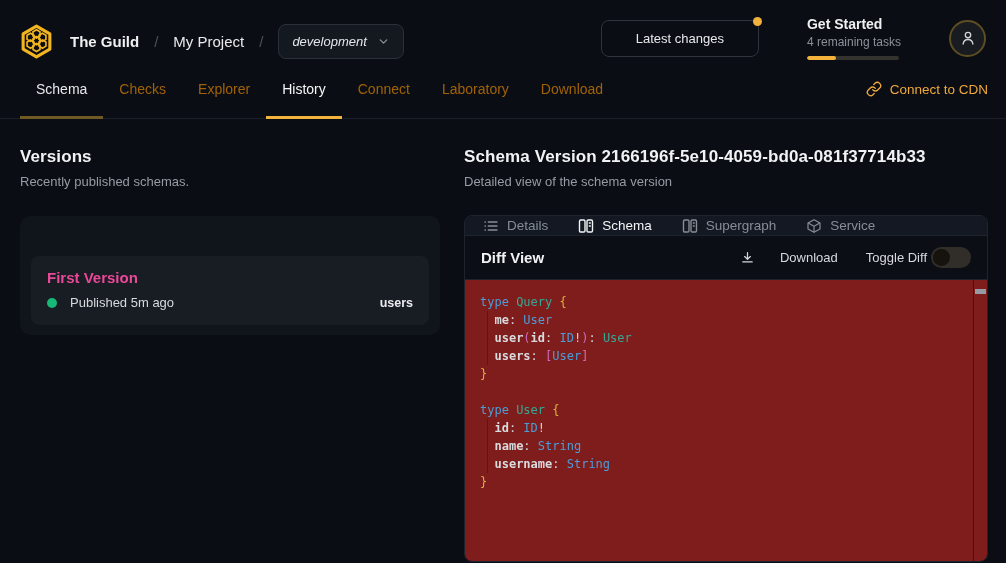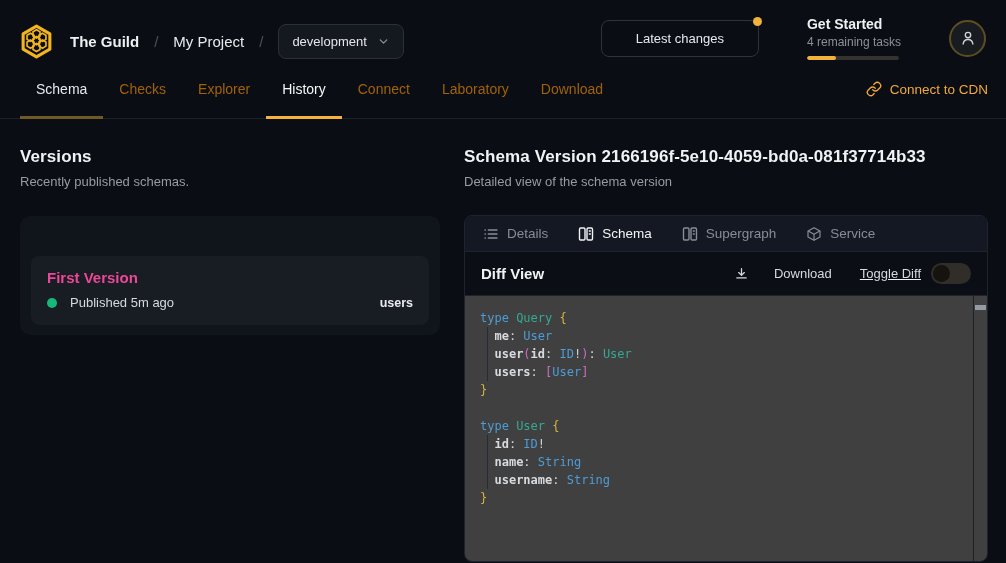--- a/index.html
+++ b/index.html
@@ -13,21 +13,21 @@
   
   .header { height: 60px; display: flex; align-items: flex-end; padding: 0 20px 0 18px; }
   .crumbs { display: flex; align-items: center; gap: 15px; }
   .logo { width: 37px; height: 37px; display: block; margin-right: 0px; }
   .brand { font-size: 15px; font-weight: 600; color: #eef0f2; }
   .crumb-sep { color: #4d535b; font-size: 15px; }
   .project { font-size: 15px; font-weight: 500; color: #e8eaed; }
   .env-select {
     display: flex; align-items: center; gap: 10px;
     background: #14181f; border: 1px solid #2b313a; border-radius: 8px;
-    padding: 9px 13px; font-size: 13px; color: #e4e7ea; cursor: pointer;
+    padding: 9px 13px; font-size: 13px; color: #e4e7ea; cursor: pointer; font-style: italic;
   }
   .env-select .chev { color: #8b9198; display: flex; }
 
   .header-right { margin-left: auto; display: flex; align-items: center; gap: 48px; }
   .latest-btn {
     position: relative; background: transparent; border: 1px solid #2e343d;
     border-radius: 8px; padding: 10px 34px; font-size: 13px; color: #e7e9ec;
     font-family: inherit; cursor: pointer; white-space: nowrap;
   }
   .latest-dot { position: absolute; top: -4px; right: -4px; width: 9px; height: 9px; border-radius: 50%; background: #f0b13d; }
@@ -66,36 +66,36 @@
   .version-item { background: #181c23; border-radius: 8px; padding: 13px 16px 15px; cursor: pointer; }
   .vi-title { font-size: 15px; font-weight: 600; color: #ec4899; }
   .vi-author { font-size: 13px; color: #7e848b; margin-top: 4px; }
   .vi-row { display: flex; align-items: center; margin-top: 9px; }
   .vi-dot { width: 10px; height: 10px; border-radius: 50%; background: #17b877; flex: 0 0 auto; }
   .vi-status { margin-left: 13px; font-size: 13px; color: #d7dadd; }
   .vi-service { margin-left: auto; font-size: 12.5px; font-weight: 700; color: #e9ebee; }
 
   
   .detail-card { margin-top: 26px; flex: 1; border: 1px solid #1e242e; border-radius: 8px; display: flex; flex-direction: column; overflow: hidden; background: #0b0e15; }
-  .detail-tabs { background: #131823; height: 36px; flex: 0 0 auto; border-bottom: 1px solid #1e242e; display: flex; align-items: center; padding: 0 18px; gap: 30px; }
+  .detail-tabs { background: #131823; height: 20px; flex: 0 0 auto; border-bottom: 1px solid #1e242e; display: flex; align-items: center; padding: 0 18px; gap: 30px; }
   .dtab { display: flex; align-items: center; gap: 8px; color: #878d95; font-size: 13.5px; cursor: pointer; }
   .dtab.active { color: #f2f4f6; font-weight: 500; }
   .dtab svg { display: block; }
 
   .diff-row { height: 44px; flex: 0 0 auto; display: flex; align-items: center; padding: 0 16px; border-bottom: 1px solid #1e242e; }
   .diff-title { font-size: 15px; font-weight: 700; color: #f0f2f4; }
   .diff-actions { margin-left: auto; display: flex; align-items: center; gap: 28px; }
   .download-btn { display: flex; align-items: center; gap: 25px; color: #d6d9dd; font-size: 13px; cursor: pointer; background: none; border: none; font-family: inherit; }
-  .toggle-group { display: flex; align-items: center; gap: 10px; text-decoration: underline; }
+  .toggle-group { display: flex; align-items: center; gap: 4px; }
   .toggle-label { font-size: 13px; color: #d6d9dd; }
   .switch { width: 40px; height: 21px; border-radius: 11px; background: #312d28; position: relative; cursor: pointer; }
   .switch .knob { position: absolute; top: 2px; left: 2px; width: 17px; height: 17px; border-radius: 50%; background: #16120e; }
 
   
-  .code-area { flex: 1; position: relative; background: #404040; overflow: hidden; }
+  .code-area { flex: 1; position: relative; background: #7f1d1d; overflow: hidden; }
   .code-block { padding: 13px 30px 13px 15px; font-family: "DejaVu Sans Mono", monospace; font-size: 12px; line-height: 18px; white-space: pre; }
   .code-line { position: relative; }
   .code-line.guide::before { content: ""; position: absolute; left: 7px; top: 0; bottom: 0; width: 1px; background: #262c36; }
   .tok-kw { color: #4d9cd6; }
   .tok-ty { color: #36a893; }
   .tok-fld { color: #d8dbde; font-weight: 600; }
   .tok-pn { color: #cfd3d7; }
   .tok-brace { color: #d9b53a; }
   .tok-brk { color: #cf6bc0; }
   .scroll-track { position: absolute; top: 0; right: 0; bottom: 0; width: 14px; border-left: 1px solid #1c212a; }

